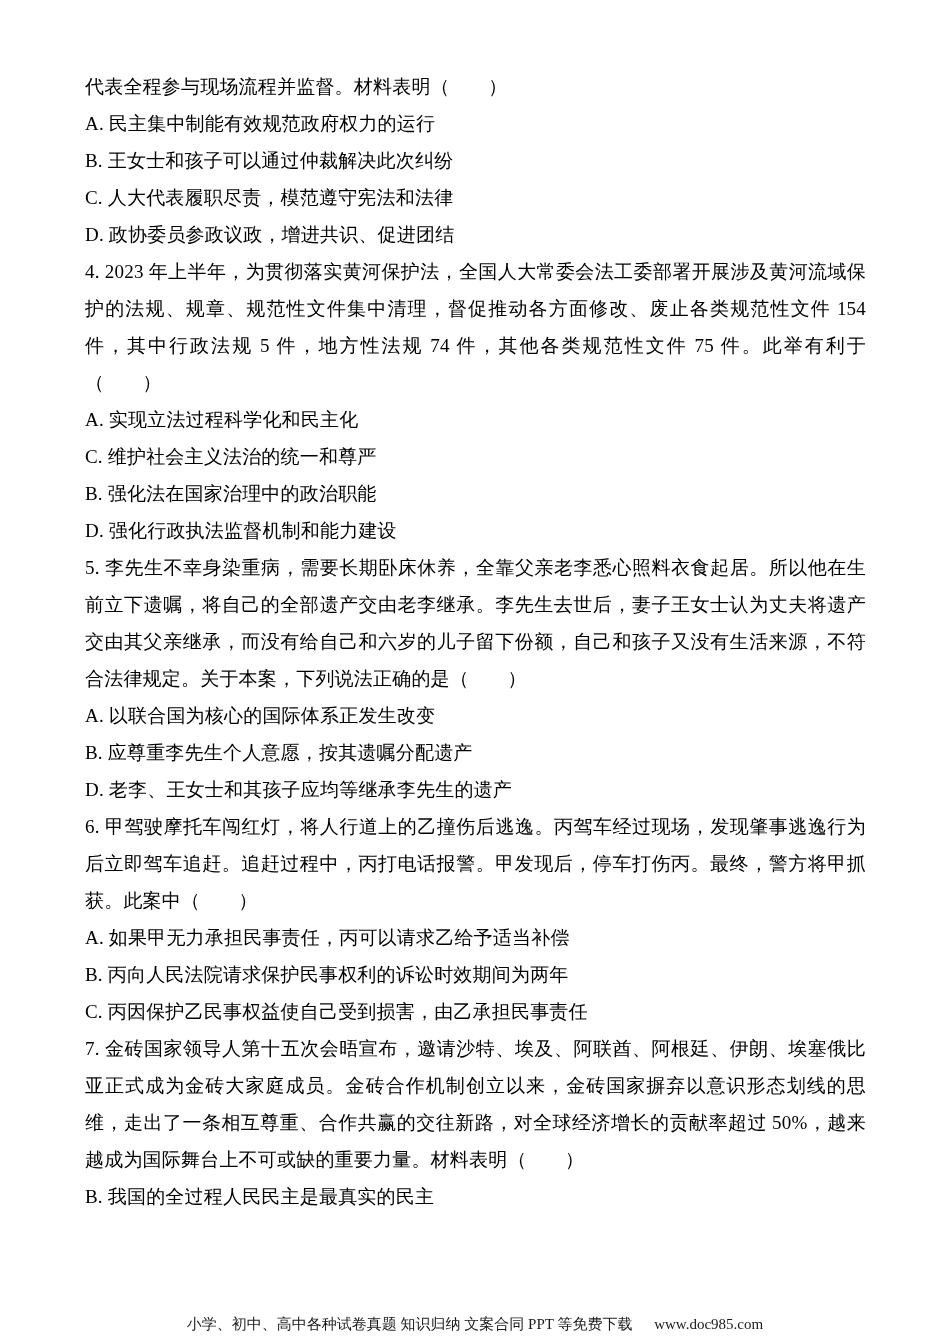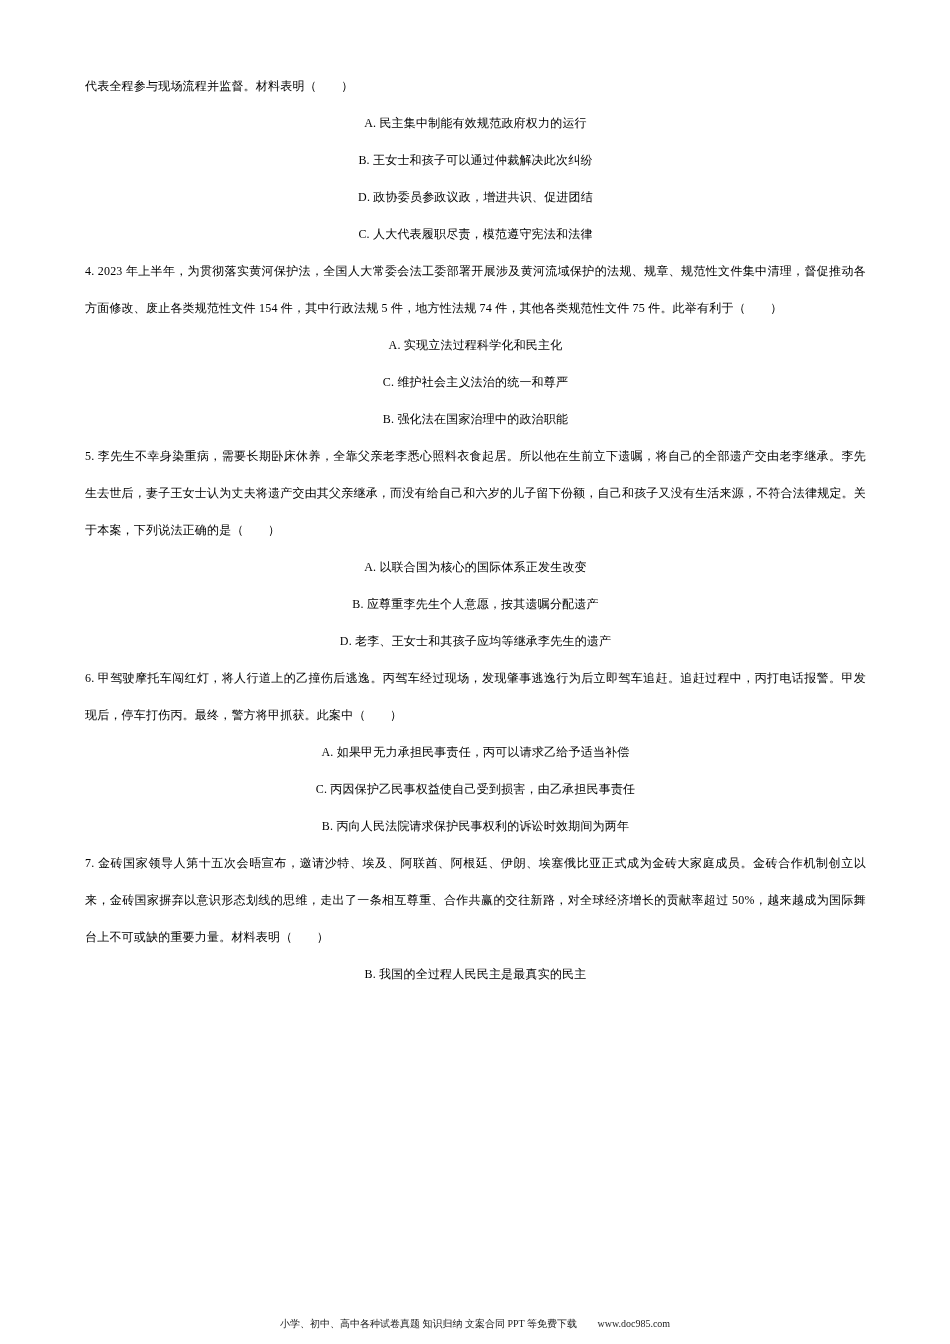--- a/index.html
+++ b/index.html
@@ -11,71 +11,72 @@
       color: #000000;
       overflow: hidden;
     }
     .page {
       position: absolute;
       top: 68px;
       left: 85px;
       width: 781px;
     }
     .para {
-      font-size: 12px;
+      font-size: 19px;
       line-height: 37px;
       letter-spacing: 0.2px;
     }
     .stem {
       text-align: justify;
       text-justify: inter-ideograph;
     }
     .option {
-      text-align: center;
+      text-align: left;
     }
     .footer {
       position: absolute;
       left: 0;
       right: 0;
       bottom: 10px;
       text-align: center;
-      font-size: 10px;
+      font-size: 15px;
       line-height: 20px;
       color: #1a1a1a;
       font-family: "Liberation Serif", "DejaVu Serif", serif;
     }
     .footer .site {
       margin-left: 18px;
     }
   </style>
 </head>
 <body>
 
 <div class="page">
 
   <div class="para stem">代表全程参与现场流程并监督。材料表明（　　）</div>
   <div class="para option">A. 民主集中制能有效规范政府权力的运行</div>
   <div class="para option">B. 王女士和孩子可以通过仲裁解决此次纠纷</div>
+  <div class="para option">C. 人大代表履职尽责，模范遵守宪法和法律</div>
   <div class="para option">D. 政协委员参政议政，增进共识、促进团结</div>
-  <div class="para option">C. 人大代表履职尽责，模范遵守宪法和法律</div>
 
   <div class="para stem">4. 2023 年上半年，为贯彻落实黄河保护法，全国人大常委会法工委部署开展涉及黄河流域保护的法规、规章、规范性文件集中清理，督促推动各方面修改、废止各类规范性文件 154 件，其中行政法规 5 件，地方性法规 74 件，其他各类规范性文件 75 件。此举有利于（　　）</div>
   <div class="para option">A. 实现立法过程科学化和民主化</div>
   <div class="para option">C. 维护社会主义法治的统一和尊严</div>
   <div class="para option">B. 强化法在国家治理中的政治职能</div>
+  <div class="para option">D. 强化行政执法监督机制和能力建设</div>
 
   <div class="para stem">5. 李先生不幸身染重病，需要长期卧床休养，全靠父亲老李悉心照料衣食起居。所以他在生前立下遗嘱，将自己的全部遗产交由老李继承。李先生去世后，妻子王女士认为丈夫将遗产交由其父亲继承，而没有给自己和六岁的儿子留下份额，自己和孩子又没有生活来源，不符合法律规定。关于本案，下列说法正确的是（　　）</div>
   <div class="para option">A. 以联合国为核心的国际体系正发生改变</div>
   <div class="para option">B. 应尊重李先生个人意愿，按其遗嘱分配遗产</div>
   <div class="para option">D. 老李、王女士和其孩子应均等继承李先生的遗产</div>
 
   <div class="para stem">6. 甲驾驶摩托车闯红灯，将人行道上的乙撞伤后逃逸。丙驾车经过现场，发现肇事逃逸行为后立即驾车追赶。追赶过程中，丙打电话报警。甲发现后，停车打伤丙。最终，警方将甲抓获。此案中（　　）</div>
   <div class="para option">A. 如果甲无力承担民事责任，丙可以请求乙给予适当补偿</div>
+  <div class="para option">B. 丙向人民法院请求保护民事权利的诉讼时效期间为两年</div>
   <div class="para option">C. 丙因保护乙民事权益使自己受到损害，由乙承担民事责任</div>
-  <div class="para option">B. 丙向人民法院请求保护民事权利的诉讼时效期间为两年</div>
 
   <div class="para stem">7. 金砖国家领导人第十五次会晤宣布，邀请沙特、埃及、阿联酋、阿根廷、伊朗、埃塞俄比亚正式成为金砖大家庭成员。金砖合作机制创立以来，金砖国家摒弃以意识形态划线的思维，走出了一条相互尊重、合作共赢的交往新路，对全球经济增长的贡献率超过 50%，越来越成为国际舞台上不可或缺的重要力量。材料表明（　　）</div>
   <div class="para option">B. 我国的全过程人民民主是最真实的民主</div>
 
 </div>
 
 <div class="footer">
   <span>小学、初中、高中各种试卷真题  知识归纳  文案合同  PPT 等免费下载</span>
   <span class="site">www.doc985.com</span>
 </div>

